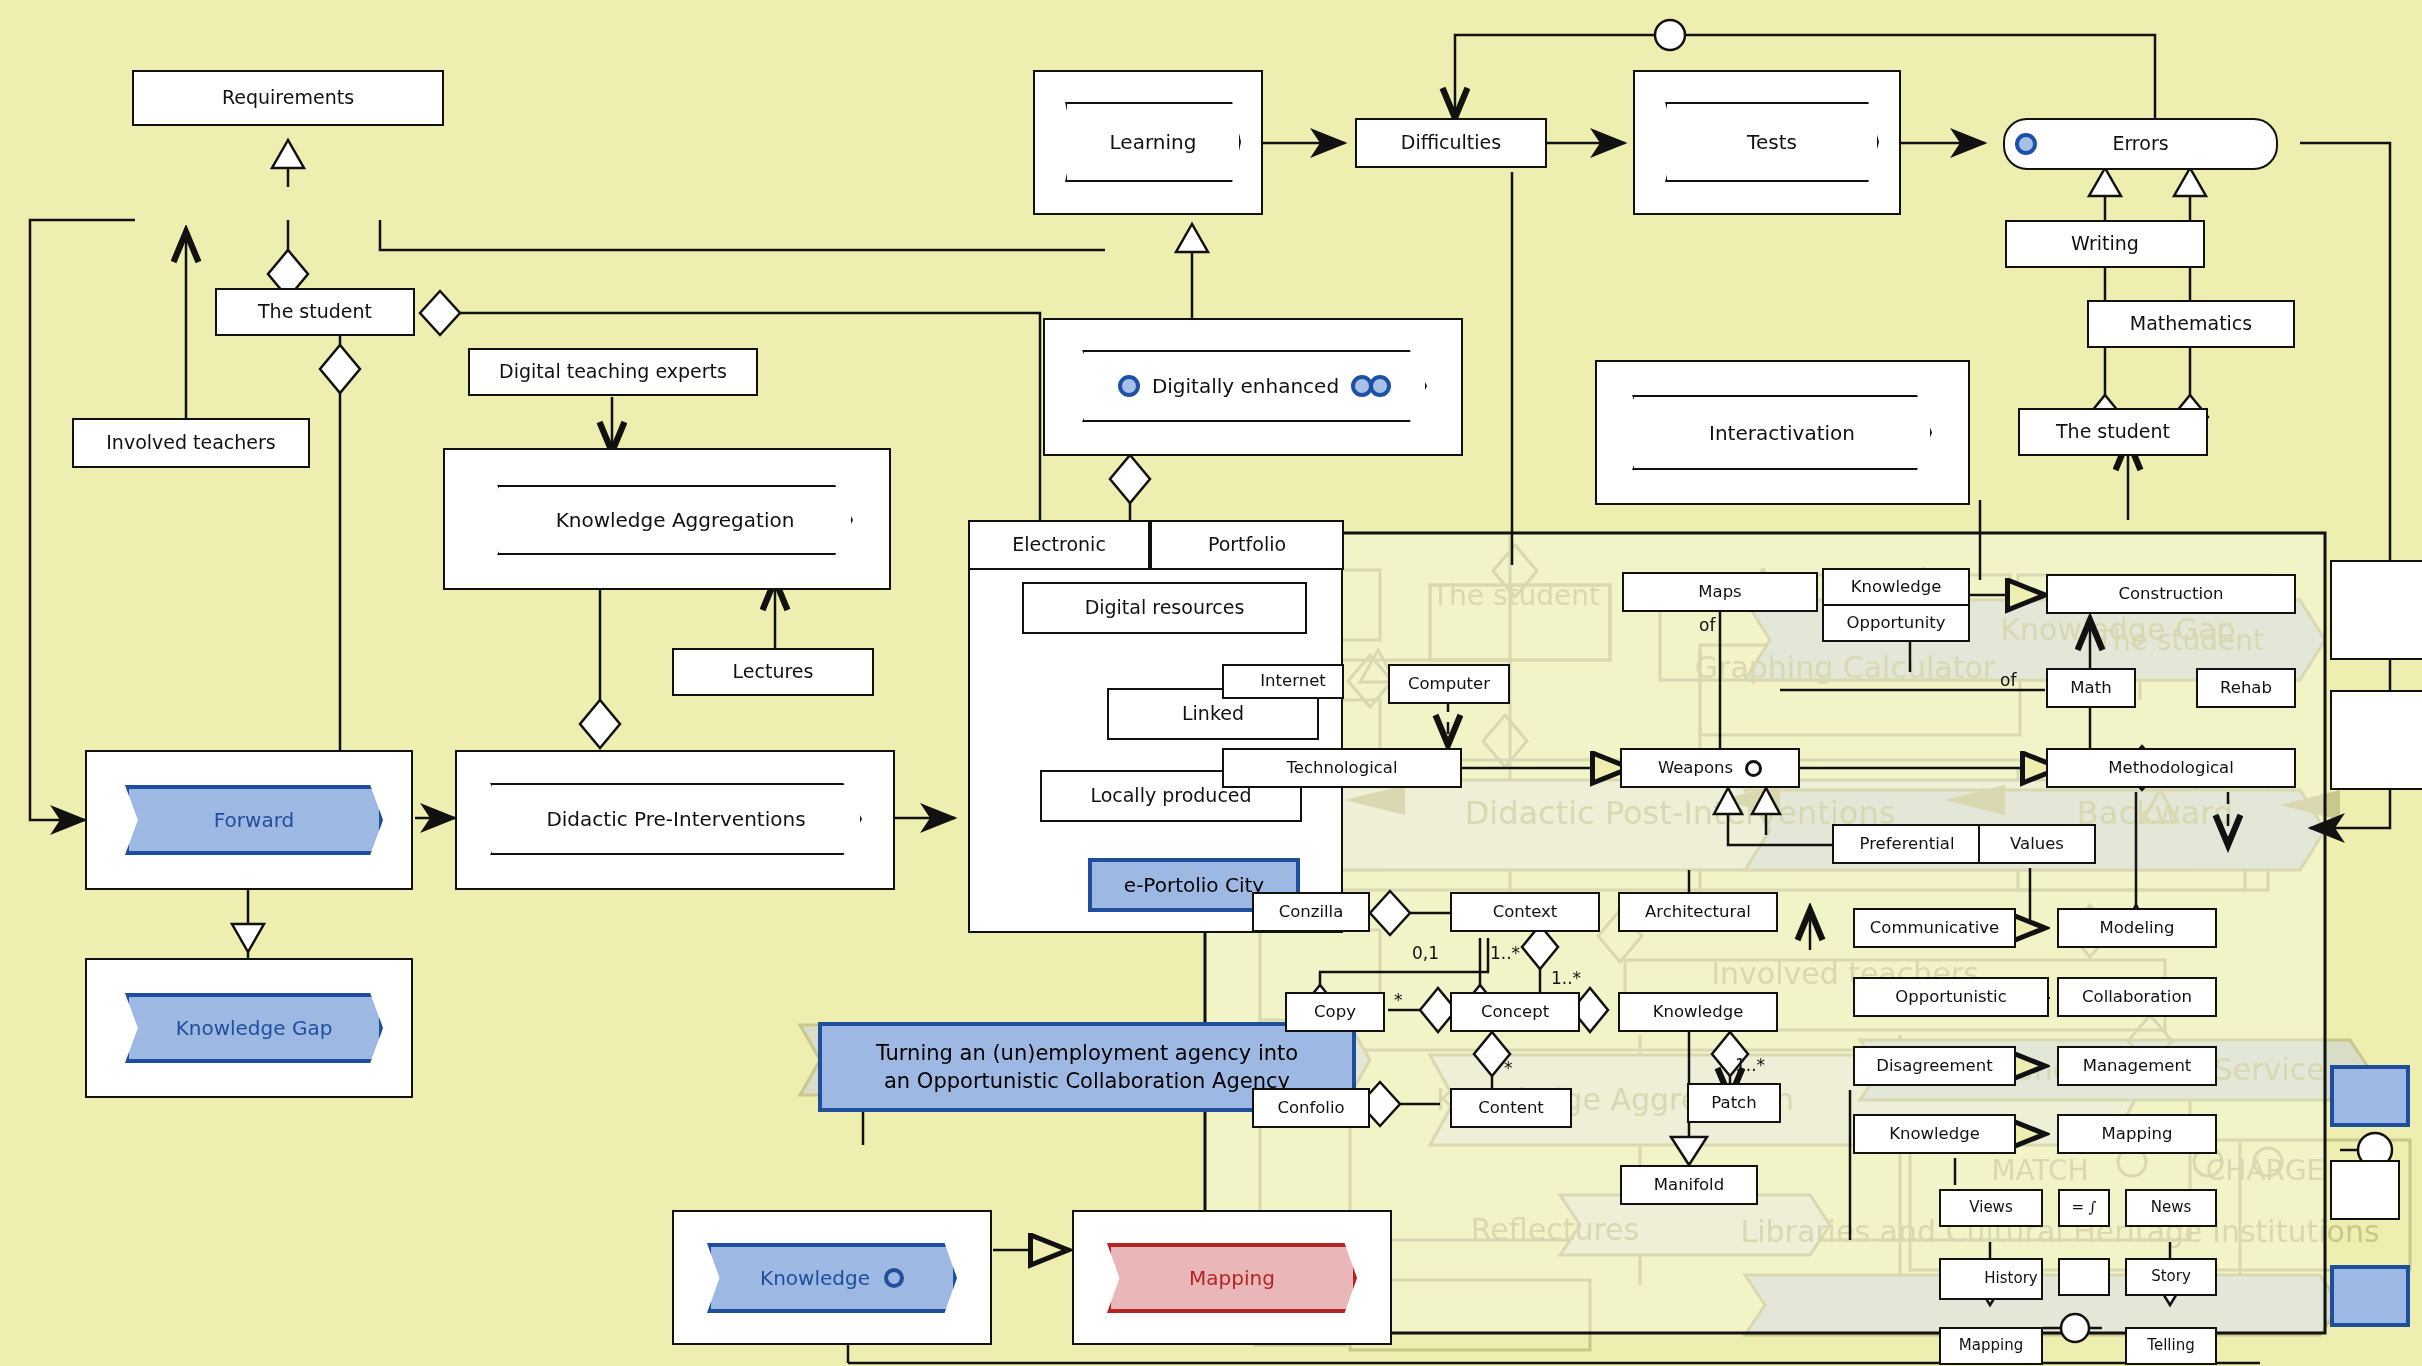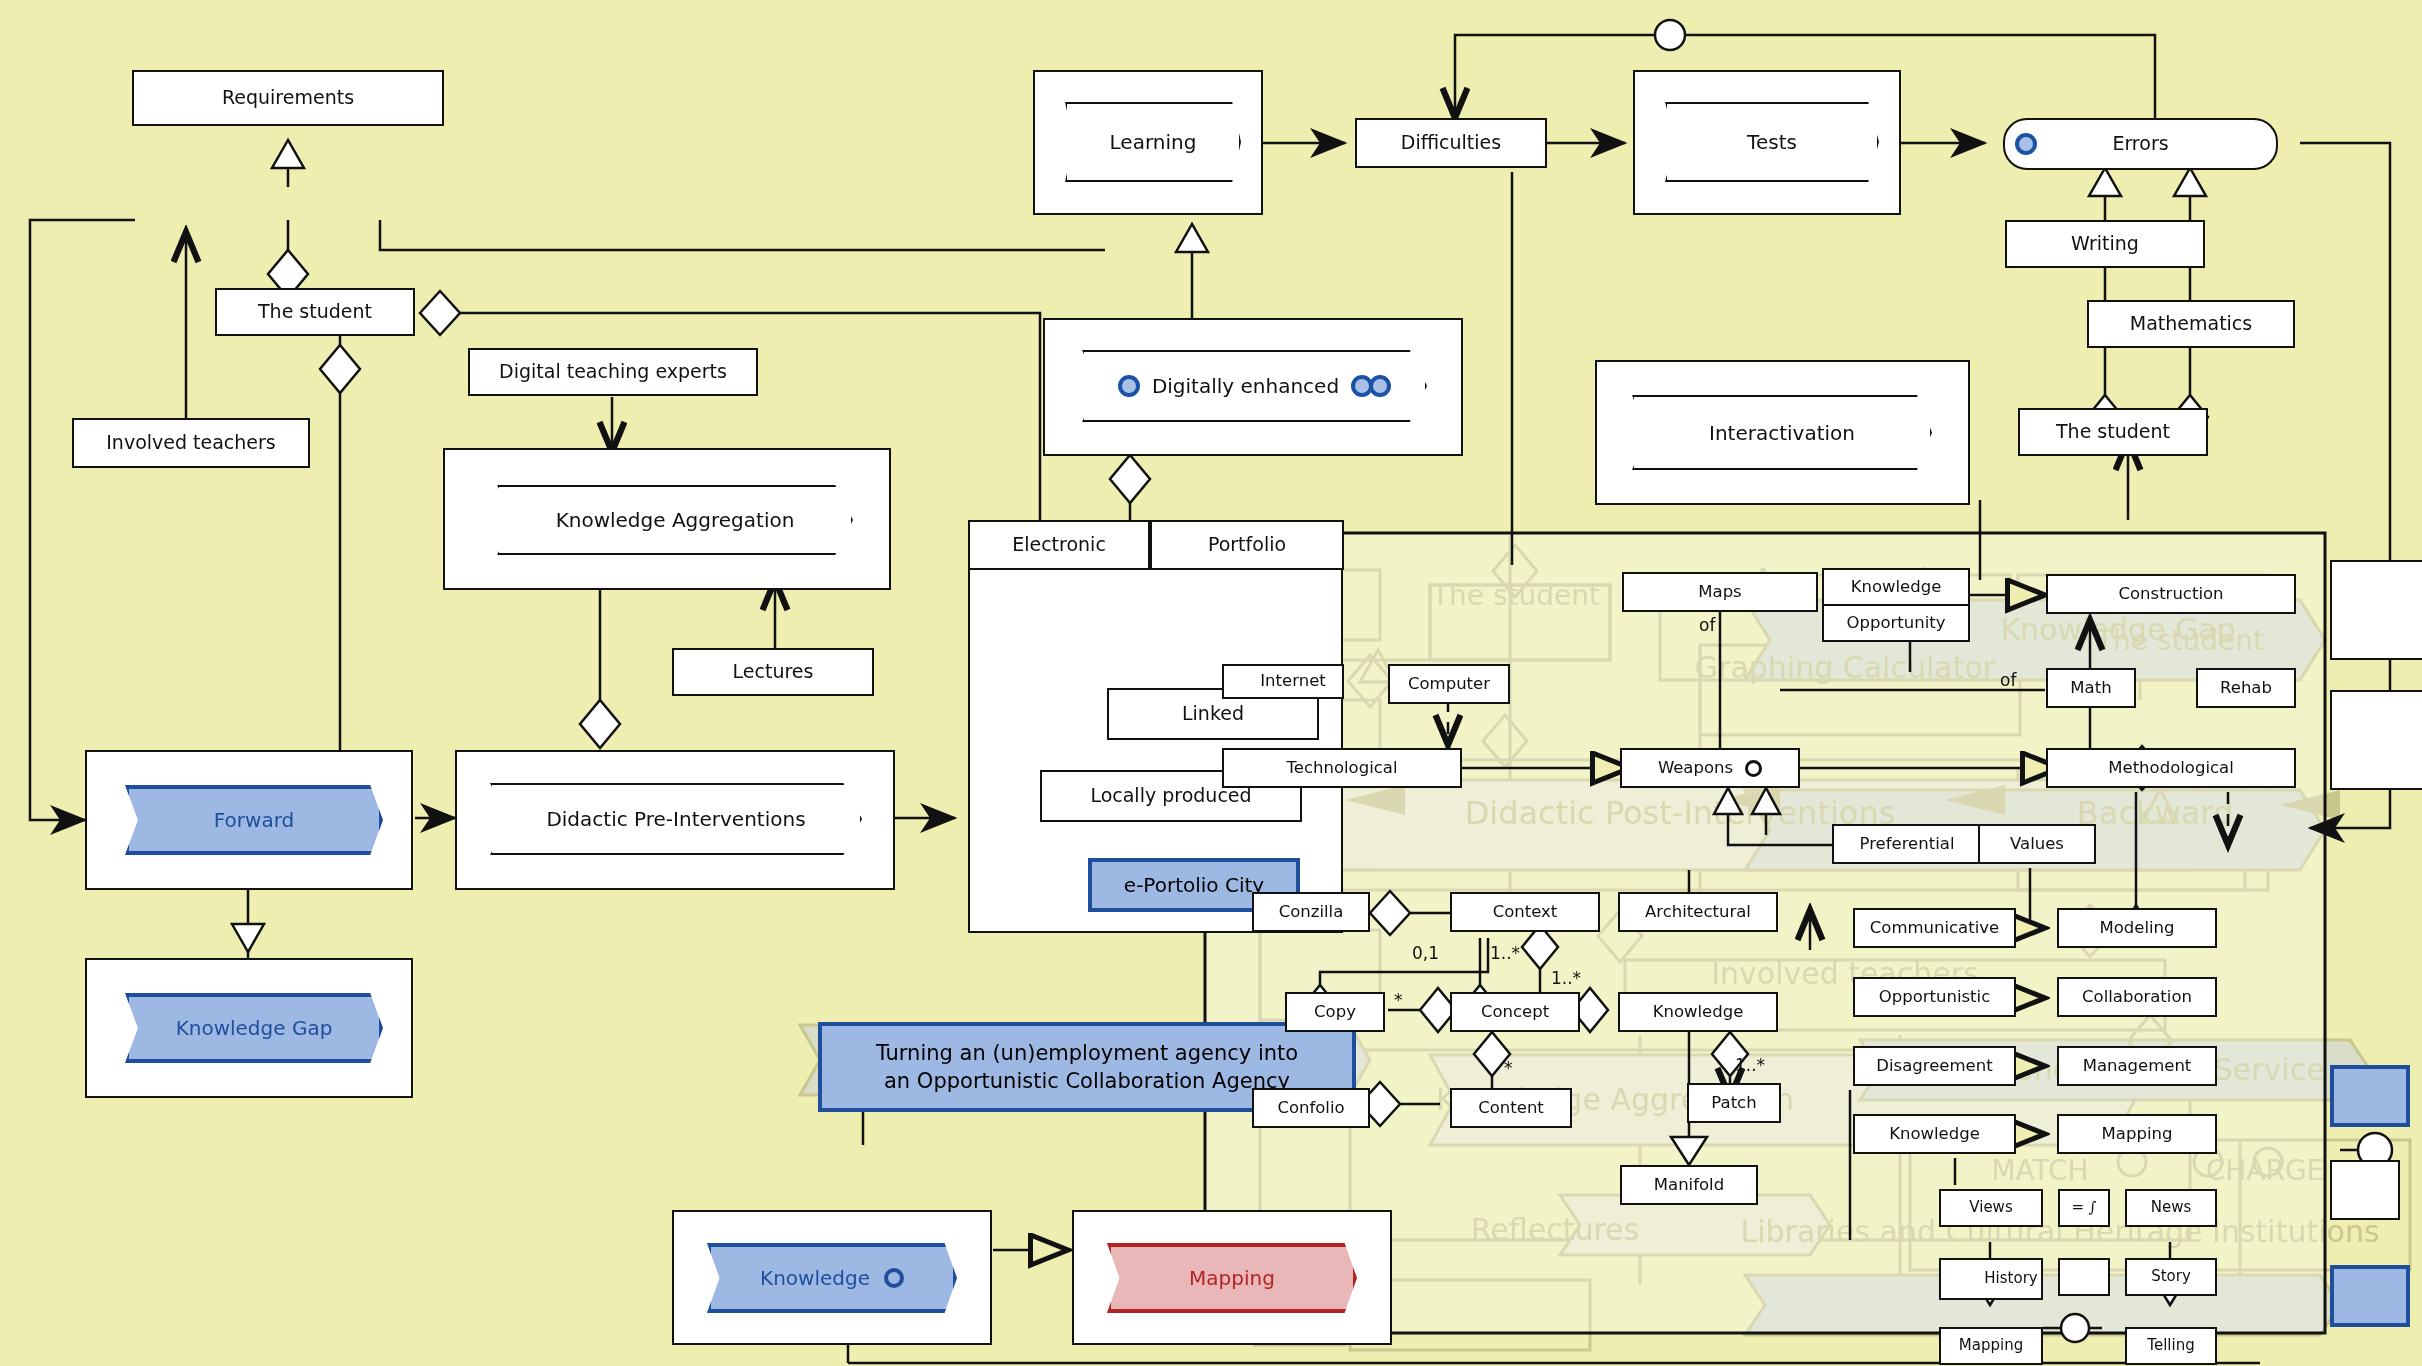--- a/index.html
+++ b/index.html
@@ -428,20 +428,23 @@
     <span>Interactivation</span>
   </div>
 
   <div class="frame" style="left:968px;top:520px;width:375px;height:413px;"></div>
   <div class="node" style="left:968px;top:520px;width:182px;height:50px;border-width:2.5px;">
     <span>Electronic</span>
   </div>
   <div class="node" style="left:1150px;top:520px;width:194px;height:50px;border-width:2.5px;">
     <span>Portfolio</span>
   </div>
+  <div class="node" style="left:1022px;top:582px;width:285px;height:52px;">
+    <span>Digital resources</span>
+  </div>
   <div class="node" style="left:1107px;top:688px;width:212px;height:52px;">
     <span>Linked</span>
   </div>
   <div class="node" style="left:1040px;top:770px;width:262px;height:52px;">
     <span>Locally produced</span>
   </div>
   <div class="bluebox" style="left:1088px;top:858px;width:212px;height:54px;font-size:20px;">
     <span>e-Portolio City</span>
   </div>
 
@@ -557,21 +560,21 @@
     <span>Manifold</span>
   </div>
 
   <div class="node sm" style="left:1853px;top:908px;width:163px;height:40px;">
     <span>Communicative</span>
   </div>
   <div class="node sm" style="left:2057px;top:908px;width:160px;height:40px;">
     <span>Modeling</span>
   </div>
 
-  <div class="node sm" style="left:1853px;top:977px;width:163px;height:40px;">
+  <div class="node sm" style="left:1853px;top:977px;width:196px;height:40px;">
     <span>Opportunistic</span>
   </div>
   <div class="node sm" style="left:2057px;top:977px;width:160px;height:40px;">
     <span>Collaboration</span>
   </div>
 
   <div class="node sm" style="left:1853px;top:1046px;width:163px;height:40px;">
     <span>Disagreement</span>
   </div>
   <div class="node sm" style="left:2057px;top:1046px;width:160px;height:40px;">

